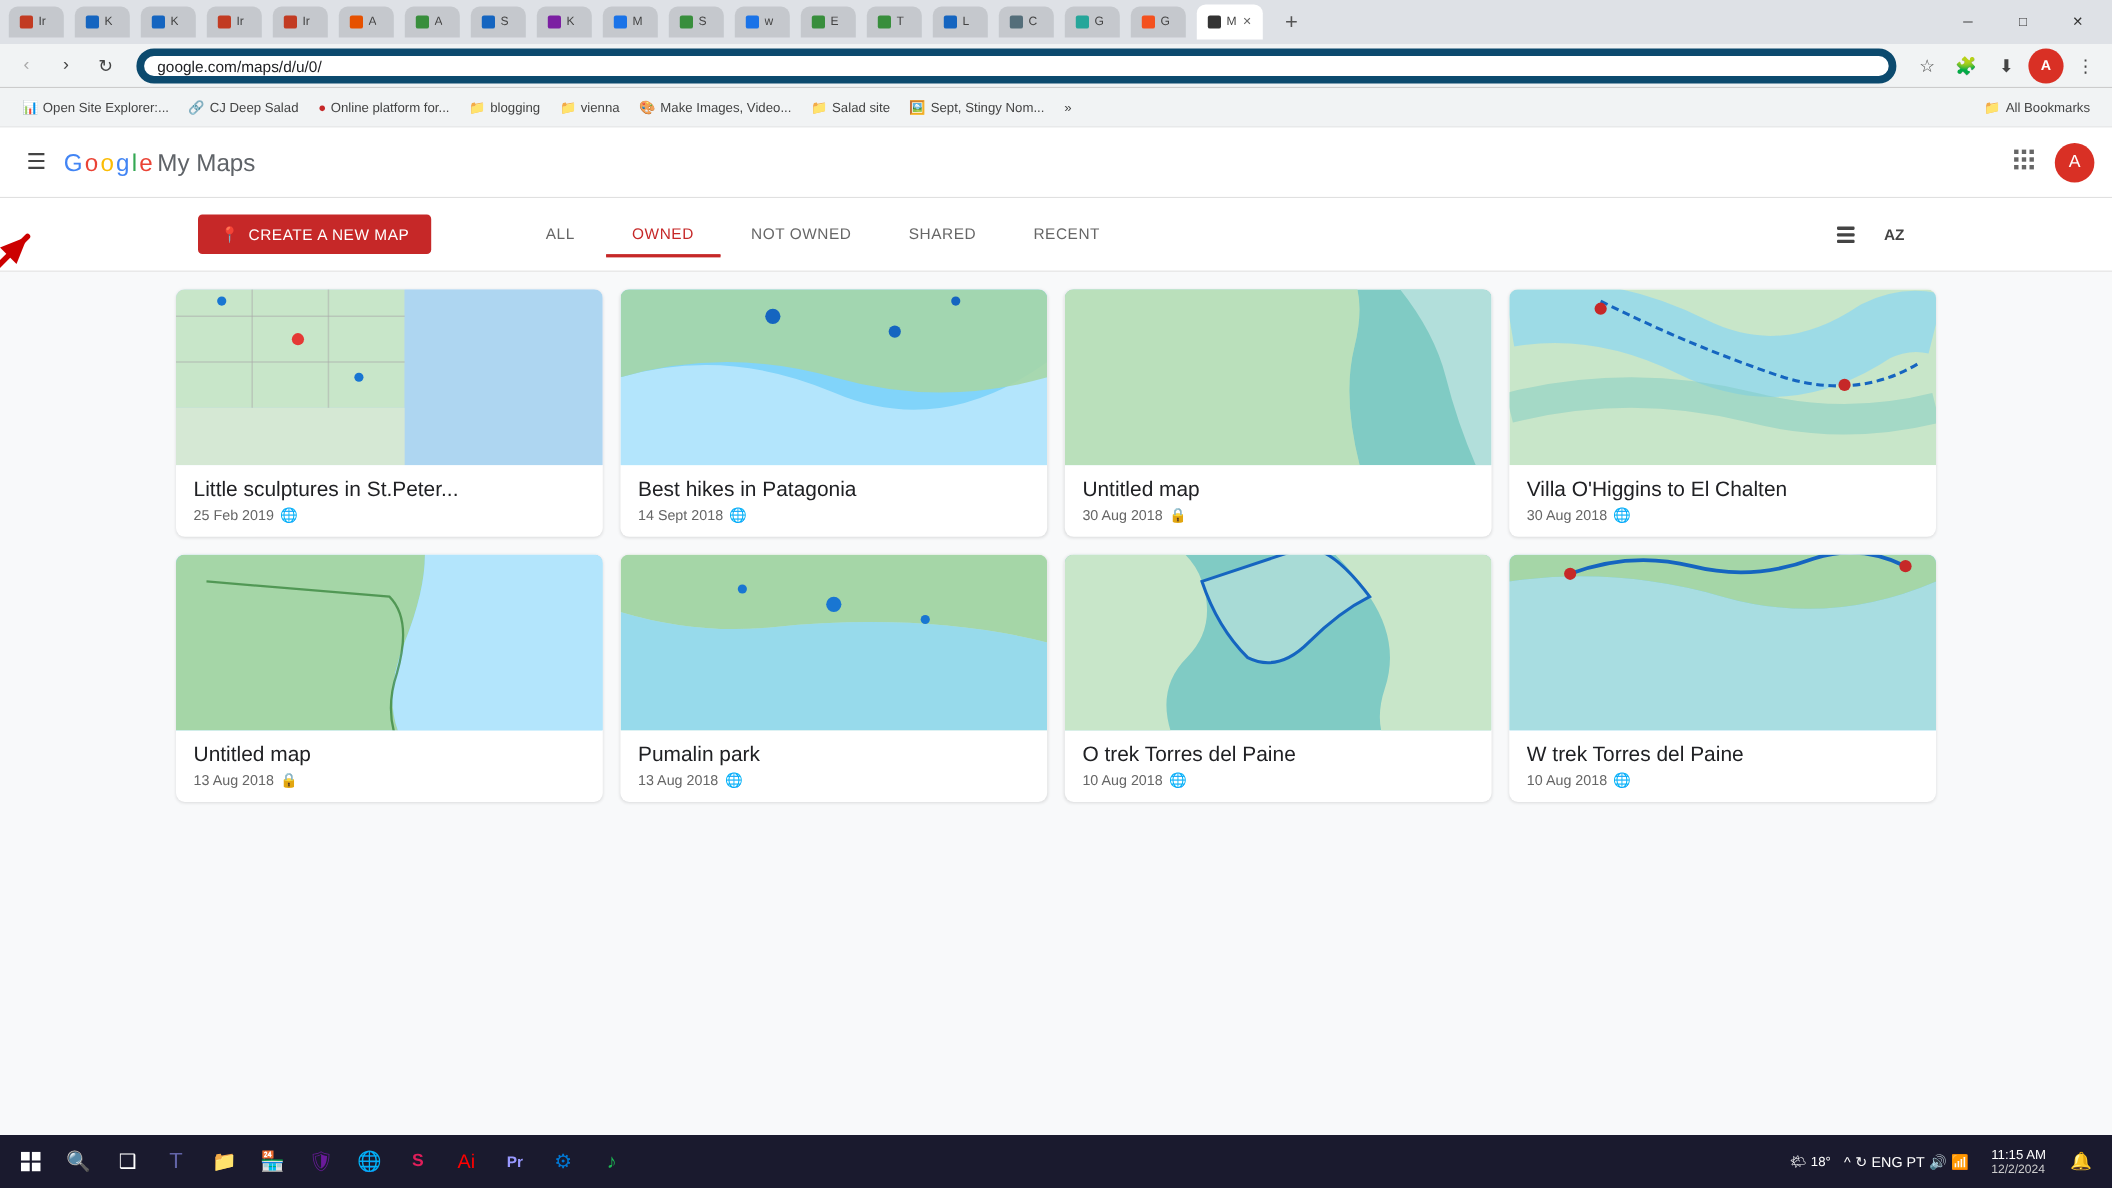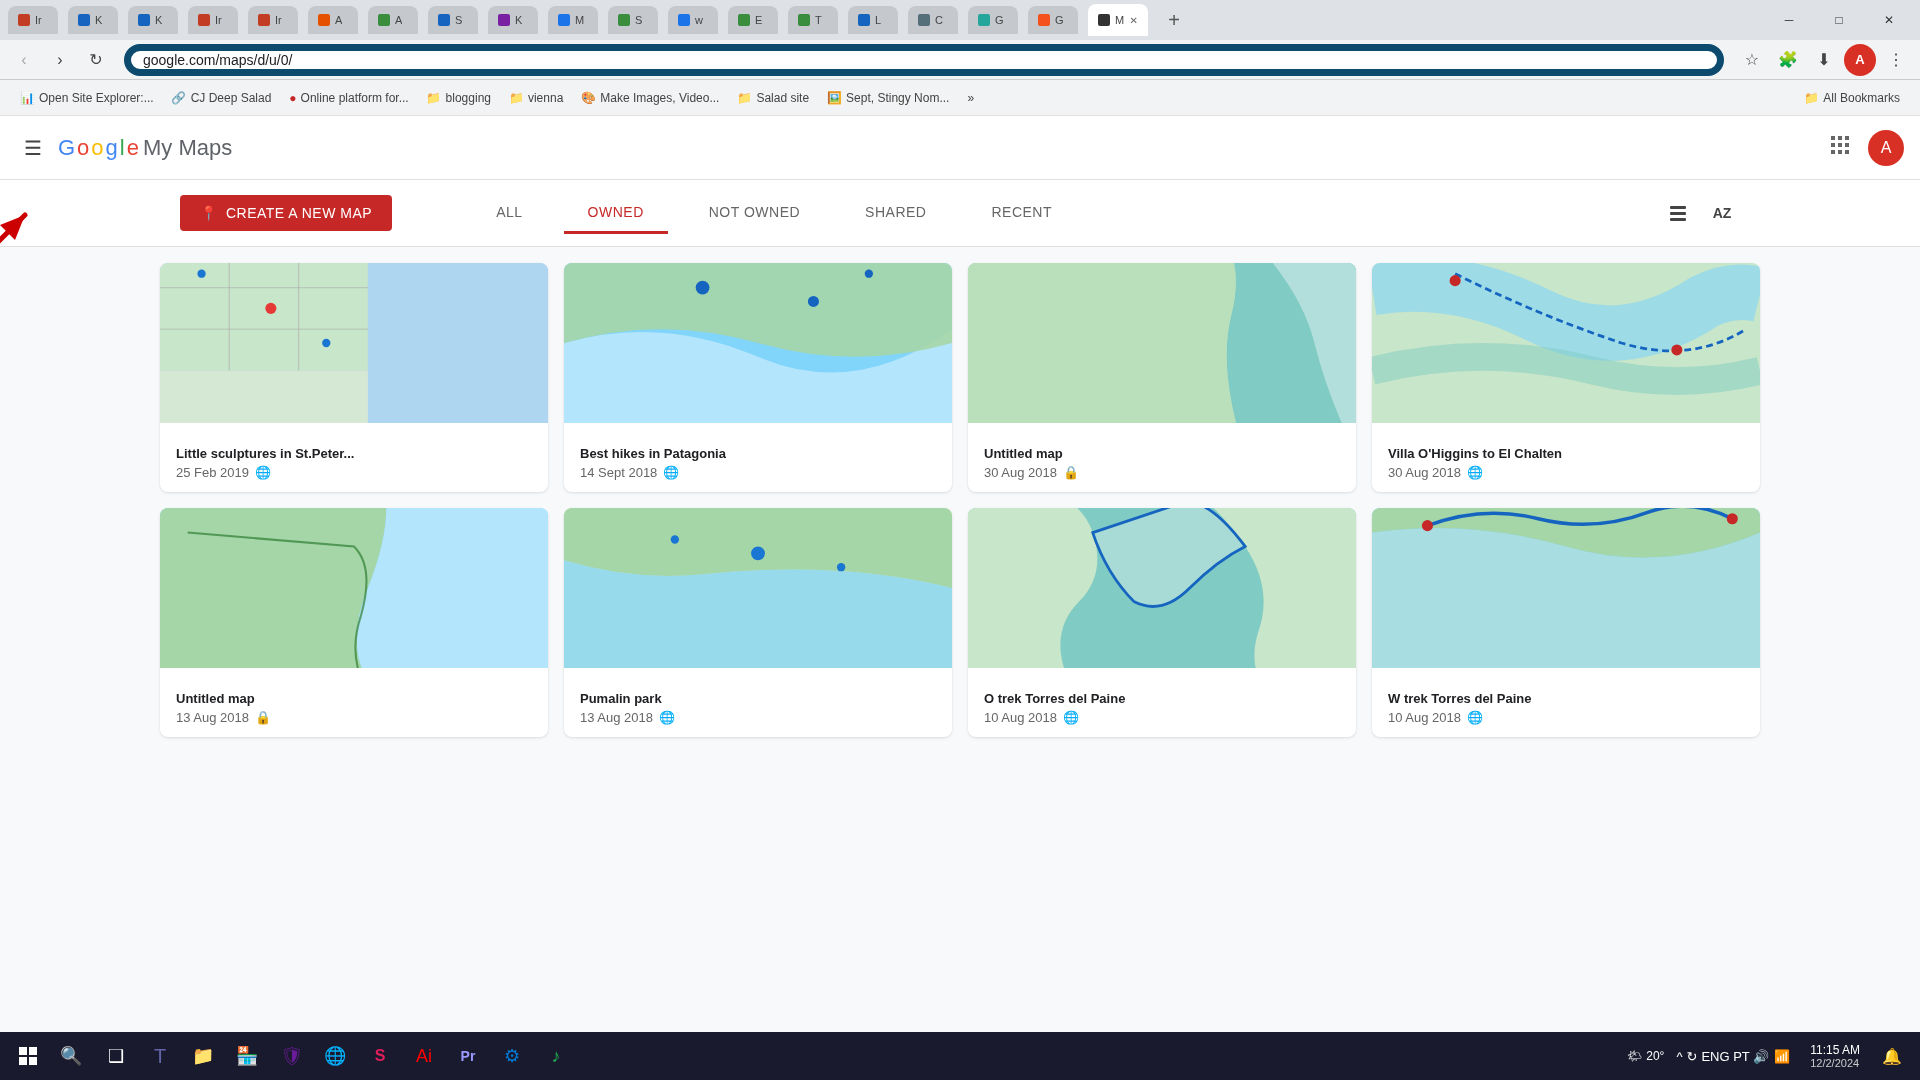--- a/index.html
+++ b/index.html
@@ -27,36 +27,36 @@
     .hamburger { font-size: 20px; color: #444; cursor: pointer; padding: 8px; margin-right: 8px; }
     .google-logo { display: flex; align-items: center; gap: 2px; }
     .app-name { font-size: 22px; color: #5f6368; margin-left: 4px; font-family: 'Product Sans', Arial, sans-serif; font-weight: 400; }
     .header-spacer { flex: 1; }
     .header-apps-btn { font-size: 20px; color: #444; cursor: pointer; padding: 8px; margin-right: 8px; }
     .user-avatar { width: 36px; height: 36px; border-radius: 50%; background: #d93025; display: flex; align-items: center; justify-content: center; color: white; font-size: 16px; font-weight: 500; cursor: pointer; }
 
     
     .toolbar { display: flex; align-items: center; padding: 12px 180px; gap: 0; border-bottom: 1px solid #e0e0e0; background: white; position: relative; }
     .create-btn { background: #c62828; color: white; border: none; border-radius: 4px; padding: 10px 20px; font-size: 14px; font-weight: 500; cursor: pointer; display: flex; align-items: center; gap: 8px; text-transform: uppercase; letter-spacing: 0.5px; }
-    .nav-tabs { display: flex; gap: 17px; margin-left: 80px; justify-content: space-between; }
+    .nav-tabs { display: flex; gap: 4px; margin-left: 80px; justify-content: space-between; }
     .nav-tab { padding: 12px 24px; font-size: 14px; color: #666; cursor: pointer; text-transform: uppercase; letter-spacing: 0.5px; font-weight: 500; position: relative; }
     .nav-tab.active { color: #c62828; }
     .nav-tab.active::after { content: ''; position: absolute; bottom: -1px; left: 0; right: 0; height: 2px; background: #c62828; }
     .view-controls { margin-left: auto; display: flex; gap: 8px; align-items: center; }
     .view-btn { width: 36px; height: 36px; display: flex; align-items: center; justify-content: center; cursor: pointer; color: #444; font-size: 18px; }
 
     
     .maps-container { padding: 0 160px; background: #f8f9fa; overflow-y: auto; height: calc(100% - 128px); }
     .maps-grid { display: grid; grid-template-columns: repeat(4, 1fr); gap: 16px; padding: 16px 0; }
     .map-card { background: white; border-radius: 8px; overflow: hidden; box-shadow: 0 1px 3px rgba(0,0,0,0.12); cursor: pointer; transition: box-shadow 0.2s; }
     .map-thumbnail { width: 100%; height: 160px; position: relative; overflow: hidden; }
     .map-thumb-overlay { position: absolute; top: 8px; right: 8px; display: flex; gap: 8px; opacity: 0; transition: opacity 0.2s; }
     .map-thumb-btn { width: 32px; height: 32px; background: rgba(0,0,0,0.5); border-radius: 50%; display: flex; align-items: center; justify-content: center; color: white; font-size: 14px; cursor: pointer; }
     .map-info { padding: 12px 16px; }
-    .map-title { font-size: 13px; font-weight: 700; color: #202124; margin-bottom: 4px; margin-top: 11px; }
+    .map-title { font-size: 19px; font-weight: 400; color: #202124; margin-bottom: 4px; }
     .map-meta { display: flex; align-items: center; gap: 6px; font-size: 13px; color: #666; }
 
     
     .taskbar { position: fixed; bottom: 0; left: 0; right: 0; height: 48px; background: #1a1a2e; display: flex; align-items: center; padding: 0 8px; gap: 4px; z-index: 1000; }
     .taskbar-icon { width: 40px; height: 40px; display: flex; align-items: center; justify-content: center; cursor: pointer; border-radius: 4px; }
     .taskbar-spacer { flex: 1; }
     .taskbar-clock { text-align: left; padding: 0 8px; }
     .taskbar-time { font-size: 12px; }
     .taskbar-date { font-size: 11px; color: #ccc; }
     .taskbar-tray { display: flex; align-items: center; gap: 4px; padding: 0 8px; color: white; font-size: 13px; }
@@ -478,21 +478,21 @@
   <div class="taskbar-icon" style="color:#6a1b9a; font-size:18px;">🛡</div>
   <div class="taskbar-icon" style="font-size:18px;">🌐</div>
   <div class="taskbar-icon" style="color:#e01e5a; font-size:16px; font-weight:bold;">S</div>
   <div class="taskbar-icon" style="color:#ff0000; font-size:18px;">Ai</div>
   <div class="taskbar-icon" style="color:#9999ff; font-size:14px; font-weight:bold;">Pr</div>
   <div class="taskbar-icon" style="color:#0078d4; font-size:18px;">⚙</div>
   <div class="taskbar-icon" style="color:#1db954; font-size:18px;">♪</div>
   <div class="taskbar-spacer"></div>
   <div style="display:flex;align-items:center;gap:4px;color:white;font-size:12px;">
     <span>🌤</span>
-    <span>20°</span>
+    <span>18°</span>
   </div>
   <div class="taskbar-tray">
     <span>^</span>
     <span>↻</span>
     <span>ENG PT</span>
     <span>🔊</span>
     <span>📶</span>
   </div>
   <div class="taskbar-clock" style="color:white;">
     <div class="taskbar-time">11:15 AM</div>

